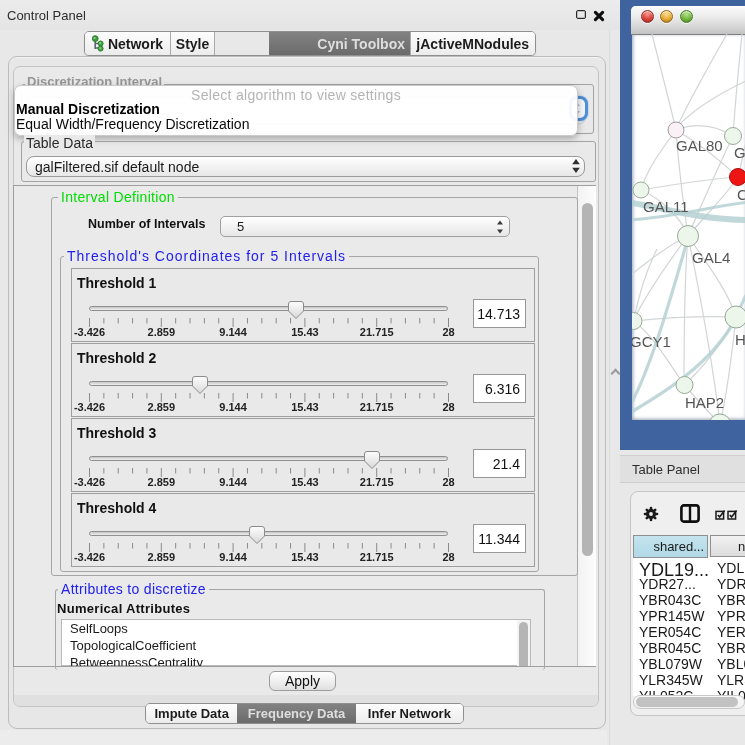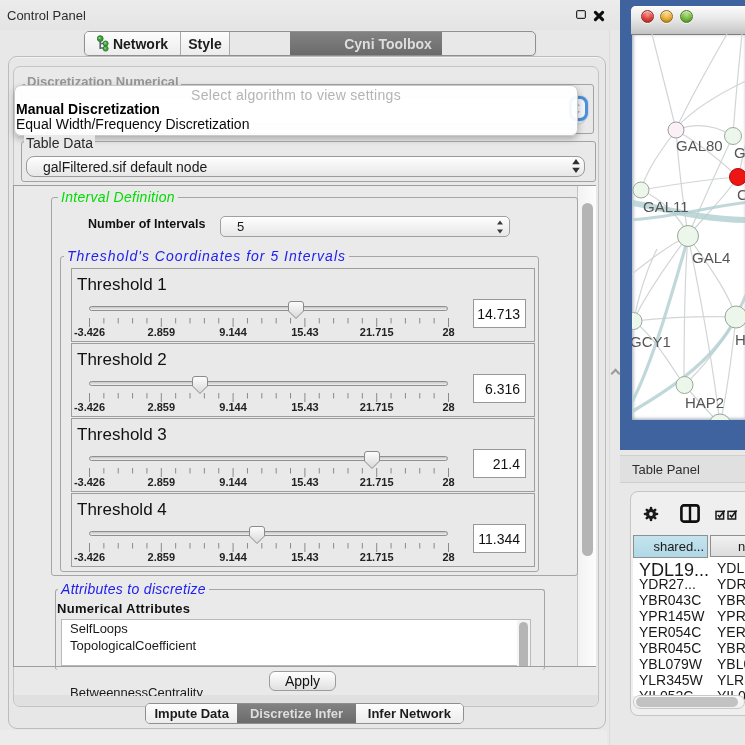--- a/index.html
+++ b/index.html
@@ -1,24 +1,24 @@
 <!DOCTYPE html>
 <html><head><meta charset="utf-8">
 <style>
 html,body{margin:0;padding:0;}
 body{width:745px;height:745px;position:relative;background:#e8e8e8;
 font-family:"Liberation Sans",sans-serif;overflow:hidden;}
 .abs{position:absolute;}
 .seg{display:flex;align-items:center;justify-content:center;height:100%;
 font-size:14px;font-weight:700;color:#1c1c1c;background:linear-gradient(#fdfdfd,#ececec);}
 .seg.dark{background:linear-gradient(#828282,#6b6b6b);color:#dedede;}
-.gtitle{position:absolute;font-size:14px;background:#e9e9e9;padding:0 3px;line-height:14px;white-space:nowrap;font-style:italic;}
+.gtitle{position:absolute;font-size:14px;background:#e9e9e9;padding:0 3px;line-height:14px;white-space:nowrap;}
 .grp{position:absolute;border:1px solid #a2a2a2;border-radius:3px;}
 .tpanel{position:absolute;border:1px solid #9e9e9e;background:#e9e9e9;}
-.tname{position:absolute;font-size:17px;font-weight:400;color:#111;}
+.tname{position:absolute;font-size:14px;font-weight:700;color:#111;}
 .vbox{position:absolute;background:#fff;border:1px solid #989898;font-size:14px;color:#111;
 text-align:right;display:flex;align-items:center;justify-content:flex-end;padding-right:5px;box-sizing:border-box;}
 .tlab{position:absolute;font-size:11px;font-weight:700;color:#222;transform:translateX(-50%);white-space:nowrap;}
 .combo{position:absolute;background:linear-gradient(#fefefe,#e7e7e7);border:1px solid #9a9a9a;
 box-sizing:border-box;font-size:14px;color:#1a1a1a;display:flex;align-items:center;}
 .rowtxt{position:absolute;font-size:13px;color:#1a1a1a;white-space:nowrap;}
 </style></head><body>
 <div class="abs" style="left:609px;top:0;width:1px;height:745px;background:#dcdcdc;"></div>
 <div class="abs" style="left:0;top:0;width:620px;height:30px;background:linear-gradient(#ececec,#e4e4e4);"></div>
 <div class="abs" style="left:7px;top:8px;font-size:13px;color:#2d2d2d;">Control Panel</div>
@@ -34,44 +34,45 @@
 <circle cx="3.2" cy="3.6" r="2.9" fill="#3e9e3e" stroke="#2c7a2c"></circle>
 <circle cx="8.6" cy="8.5" r="2.5" fill="#44ad44" stroke="#2c7a2c"></circle>
 <circle cx="8.6" cy="13.6" r="2.5" fill="#44ad44" stroke="#2c7a2c"></circle>
 <circle cx="2.6" cy="3.0" r="1.1" fill="#8fd48f"></circle>
 <circle cx="8.1" cy="8.0" r="0.9" fill="#8fd48f"></circle>
 <circle cx="8.1" cy="13.1" r="0.9" fill="#8fd48f"></circle>
       </svg>Network</div>
 <div class="seg" style="width:48px;border-right:1px solid #aaa;">Style</div>
 <div class="seg" style="width:60px;margin-top:41px;">Select</div>
 <div class="seg dark" style="width:108px;padding-left:44px;">Cyni Toolbox</div>
+<div class="seg" style="width:139px;border-left:1px solid #aaa;">jActiveMNodules</div>
 </div>
 <div class="abs" style="left:8px;top:56px;width:598px;height:673px;background:#e7e7e7;
 border:1px solid #bcbcbc;border-radius:9px;box-shadow:inset 0 1px 0 #f4f4f4;box-sizing:border-box;"></div>
 <div class="abs" style="left:13px;top:66px;width:586px;height:641px;background:#e9e9e9;
 border:1px solid #c4c4c4;border-radius:7px;box-sizing:border-box;"></div>
 <div class="abs" style="left:14px;top:695px;width:584px;height:11px;background:#e0e0e0;
 border-radius:0 0 6px 6px;"></div>
 <div class="grp" style="left:21px;top:84px;width:571px;height:48px;"></div>
-<div class="abs" style="left:25px;top:74px;font-size:13px;font-weight:700;color:#969696;background:#e9e9e9;padding:0 2px;">Discretization Numerical</div>
+<div class="abs" style="left:25px;top:74px;font-size:13px;font-weight:700;color:#969696;background:#e9e9e9;padding:0 2px;">Discretization Interval</div>
 <div class="abs" style="left:27px;top:96px;width:556px;height:25px;border:2px solid #dadada;border-radius:9px;background:#f6f6f6;"></div>
 <div class="abs" style="left:569px;top:96px;width:19px;height:25px;border:3px solid #4f8fd5;
 border-radius:8px;background:#f2f6fa;box-sizing:border-box;box-shadow:0 0 2px #7fb0e0;"></div>
 <svg class="abs" style="left:572px;top:101px;" width="10" height="15" viewBox="0 0 10 15">
 <path d="M5 1 L8 5 L2 5 Z" fill="#b5b5b5"></path>
     <path d="M5 14 L8 10 L2 10 Z" fill="#b5b5b5"></path>
   </svg>
 <div class="abs" style="left:14px;top:85px;width:564px;height:51px;background:rgba(255,255,255,0.94);
 border:1px solid #c9c9c9;border-radius:7px;box-shadow:0 3px 7px rgba(0,0,0,0.28);box-sizing:border-box;"></div>
 <div class="abs" style="left:14px;top:87px;width:564px;text-align:center;font-size:14px;letter-spacing:0.3px;color:#b4b4b4;">Select algorithm to view settings</div>
 <div class="abs" style="left:16px;top:101px;font-size:14px;font-weight:700;color:#000;">Manual Discretization</div>
 <div class="abs" style="left:16px;top:116px;font-size:14px;color:#0a0a0a;">Equal Width/Frequency Discretization</div>
 <div class="grp" style="left:21px;top:141px;width:573px;height:39px;"></div>
 <div class="abs" style="left:24px;top:135px;font-size:14px;color:#2a2a2a;background:#e9e9e9;padding:0 2px;">Table Data</div>
-<div class="combo" style="left:26px;top:156px;width:559px;height:21px;border-radius:8px;padding-left:16px;">galFiltered.sif default node</div>
+<div class="combo" style="left:26px;top:156px;width:559px;height:21px;border-radius:8px;padding-left:8px;">galFiltered.sif default node</div>
 <svg class="abs" style="left:571px;top:158px;" width="10" height="16" viewBox="0 0 10 16">
 <path d="M5 1 L8.8 6.2 L1.2 6.2 Z" fill="#2f2f2f"></path>
     <path d="M5 15 L8.8 9.8 L1.2 9.8 Z" fill="#2f2f2f"></path>
   </svg>
 <div class="abs" style="left:13px;top:185px;width:583px;height:482px;background:#eaeaea;
 border:1px solid #9e9e9e;box-sizing:border-box;"></div>
 <div class="abs" style="left:577px;top:186px;width:18px;height:480px;background:linear-gradient(90deg,#f2f2f2,#fdfdfd);border-left:1px solid #c4c4c4;"></div>
 <div class="abs" style="left:582px;top:203px;width:11px;height:353px;background:#b4b4b4;border-radius:5.5px;"></div>
 <div class="grp" style="left:51px;top:197px;width:525px;height:377px;border-color:#a6a6a6;"></div>
 <div class="gtitle" style="left:58px;top:190px;color:#00dd00;background:#eaeaea;letter-spacing:0.3px;">Interval Definition</div>
@@ -274,30 +275,30 @@
       </defs>
     </svg>
     <div class="vbox" style="left:401px;top:30px;width:53px;height:29px;">11.344</div>
   </div>
 <div class="grp" style="left:55px;top:589px;width:488px;height:80px;border-bottom:none;border-color:#a6a6a6;"></div>
 <div class="gtitle" style="left:58px;top:582px;color:#2121ef;background:#eaeaea;letter-spacing:0.3px;">Attributes to discretize</div>
 <div class="abs" style="left:57px;top:601px;font-size:13px;font-weight:700;letter-spacing:0.3px;color:#111;">Numerical Attributes</div>
 <div class="abs" style="left:61px;top:619px;width:470px;height:47px;background:#fff;border:1px solid #b9b9b9;box-sizing:border-box;"></div>
 <div class="rowtxt" style="left:70px;top:621px;">SelfLoops</div>
 <div class="rowtxt" style="left:70px;top:638px;">TopologicalCoefficient</div>
-<div class="abs rowtxt" style="left:70px;top:655px;width:300px;height:11px;overflow:hidden;margin-top:30px;">BetweennessCentrality</div>
+<div class="abs rowtxt" style="left:70px;top:655px;width:300px;height:11px;overflow:hidden;">BetweennessCentrality</div>
 <div class="abs" style="left:517px;top:620px;width:13px;height:46px;background:#f4f4f4;"></div>
 <div class="abs" style="left:519px;top:622px;width:9px;height:44px;background:#b5b5b5;border-radius:4.5px 4.5px 0 0;"></div>
 <div class="abs" style="left:269px;top:671px;width:67px;height:20px;border:1px solid #9c9c9c;border-radius:6px;
 background:linear-gradient(#ffffff,#e0e0e0);box-sizing:border-box;display:flex;align-items:center;justify-content:center;
 font-size:14px;color:#111;">Apply</div>
 <div class="abs" style="left:145px;top:703px;width:319px;height:21px;border:1px solid #8f8f8f;
 border-radius:5px;display:flex;overflow:hidden;box-sizing:border-box;">
 <div class="seg" style="width:92px;font-size:13px;">Impute Data</div>
-<div class="seg dark" style="width:119px;font-size:13px;">Discretize Infer</div>
+<div class="seg dark" style="width:119px;font-size:13px;">Frequency Data</div>
 <div class="seg" style="width:108px;font-size:13px;">Infer Network</div>
 </div>
 <div class="abs" style="left:0;top:730px;width:607px;height:15px;background:#ececec;"></div>
 <div class="abs" style="left:620px;top:0;width:125px;height:450px;background:#3e639e;"></div>
 <div class="abs" style="left:631px;top:6px;width:114px;height:28px;border-radius:5px 0 0 0;
 background:linear-gradient(#fcfcfc 0%,#e8e8e8 45%,#d2d2d2 80%,#c2c2c2 100%);border-bottom:1px solid #7e7e7e;box-shadow:inset 0 1px 0 #fff;"></div>
 <div class="abs" style="left:641px;top:10px;width:13px;height:13px;border-radius:50%;background:radial-gradient(circle at 50% 28%, #f49a94 0%, #e0423b 52%, #8f2b26 100%);border:1px solid #8f2b26;box-sizing:border-box;box-shadow:inset 0 1px 1px rgba(255,255,255,0.75), 0 1px 1px rgba(255,255,255,0.7);"></div>
 <div class="abs" style="left:660px;top:10px;width:13px;height:13px;border-radius:50%;background:radial-gradient(circle at 50% 28%, #f7dc95 0%, #e8ad35 52%, #96691c 100%);border:1px solid #96691c;box-sizing:border-box;box-shadow:inset 0 1px 1px rgba(255,255,255,0.75), 0 1px 1px rgba(255,255,255,0.7);"></div>
 <div class="abs" style="left:680px;top:10px;width:13px;height:13px;border-radius:50%;background:radial-gradient(circle at 50% 28%, #bbe393 0%, #74b83f 52%, #487c24 100%);border:1px solid #487c24;box-sizing:border-box;box-shadow:inset 0 1px 1px rgba(255,255,255,0.75), 0 1px 1px rgba(255,255,255,0.7);"></div>
 <div class="abs" style="left:632px;top:35px;width:113px;height:385px;background:#fff;

